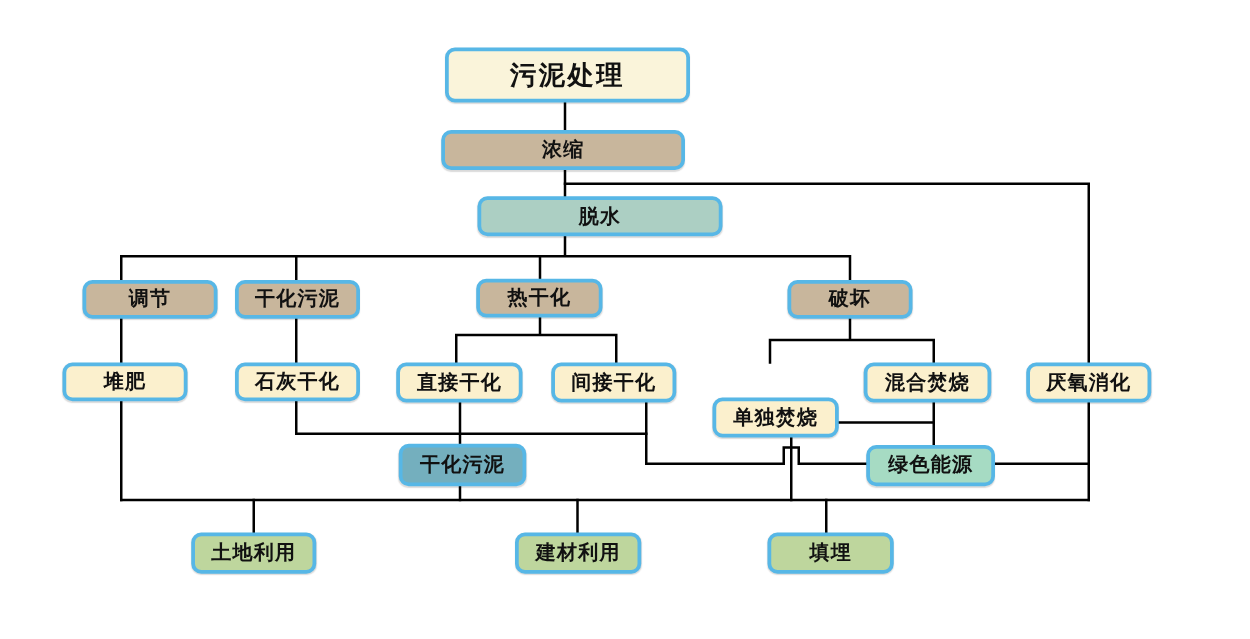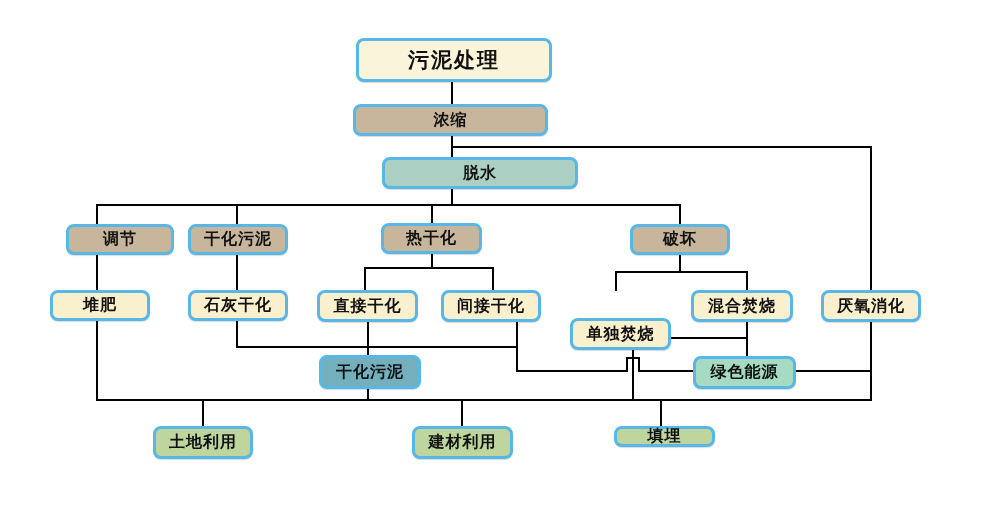--- a/index.html
+++ b/index.html
@@ -108,15 +108,15 @@
   <div class="node cream" style="left:441px; top:290px; width:100px; height:32px;">间接干化</div>
   <div class="node cream" style="left:570px; top:290px; width:101px; height:32px;margin-top:28px;">单独焚烧</div>
   <div class="node cream" style="left:691px; top:290px; width:102px; height:32px;">混合焚烧</div>
   <div class="node cream" style="left:821px; top:290px; width:100px; height:32px;">厌氧消化</div>
 
   <div class="node dkteal" style="left:319px; top:355px; width:102px; height:34px;">干化污泥</div>
   <div class="node mint" style="left:693px; top:356px; width:103px; height:33px;">绿色能源</div>
 
   <div class="node green" style="left:153px; top:426px; width:100px; height:33px;">土地利用</div>
   <div class="node green" style="left:412px; top:426px; width:101px; height:33px;">建材利用</div>
-  <div class="node green" style="left:614px; top:426px; width:101px; height:21px;">填埋</div>
+  <div class="node green" style="left:614px; top:426px; width:101px; height:33px;">填埋</div>
 
 </div>
 
 </body></html>

